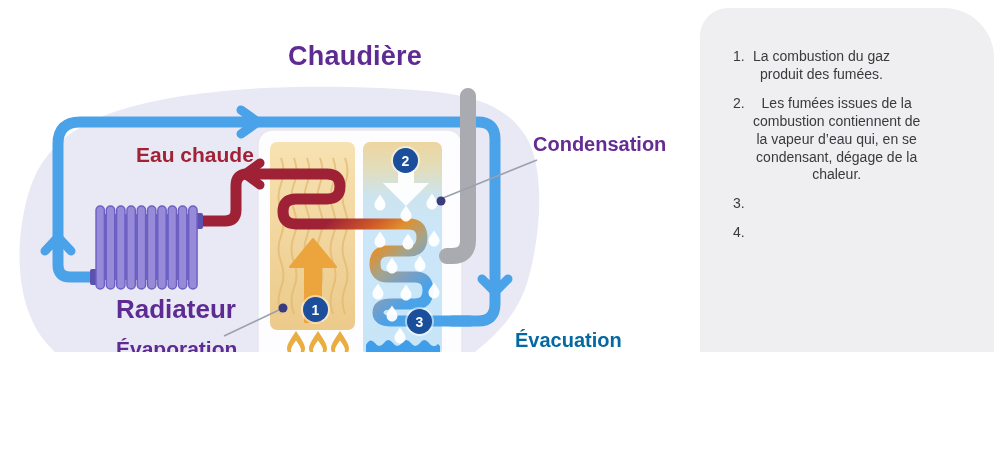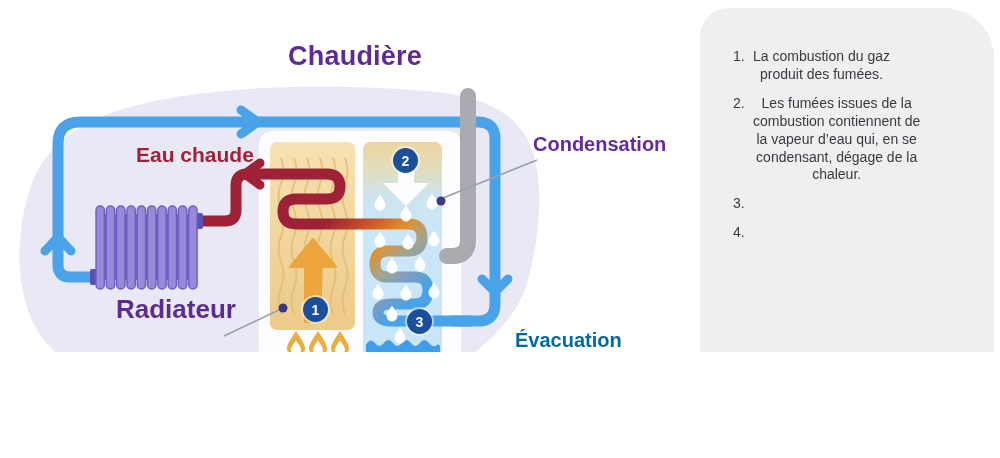--- a/index.html
+++ b/index.html
@@ -173,20 +173,21 @@
       <circle cx="441" cy="201" r="4.5"></circle>
       <circle cx="283" cy="308" r="4.5"></circle>
       <circle cx="428" cy="383" r="4.5"></circle>
     </g>
   </svg>
 
   <div class="label title-label">Chaudière</div>
   <div class="label condensation-label">Condensation</div>
   <div class="label hotwater-label">Eau chaude</div>
   <div class="label radiator-label">Radiateur</div>
+  <div class="label evaporation-label">Évaporation</div>
   <div class="label evacuation-label">Évacuation des eaux</div>
 
   <div class="marker marker-1">1</div>
   <div class="marker marker-2">2</div>
   <div class="marker marker-3">3</div>
   <div class="marker marker-4">4</div>
 
   <div class="panel">
     <div class="legend-item">
       <span class="legend-num">1.</span>

